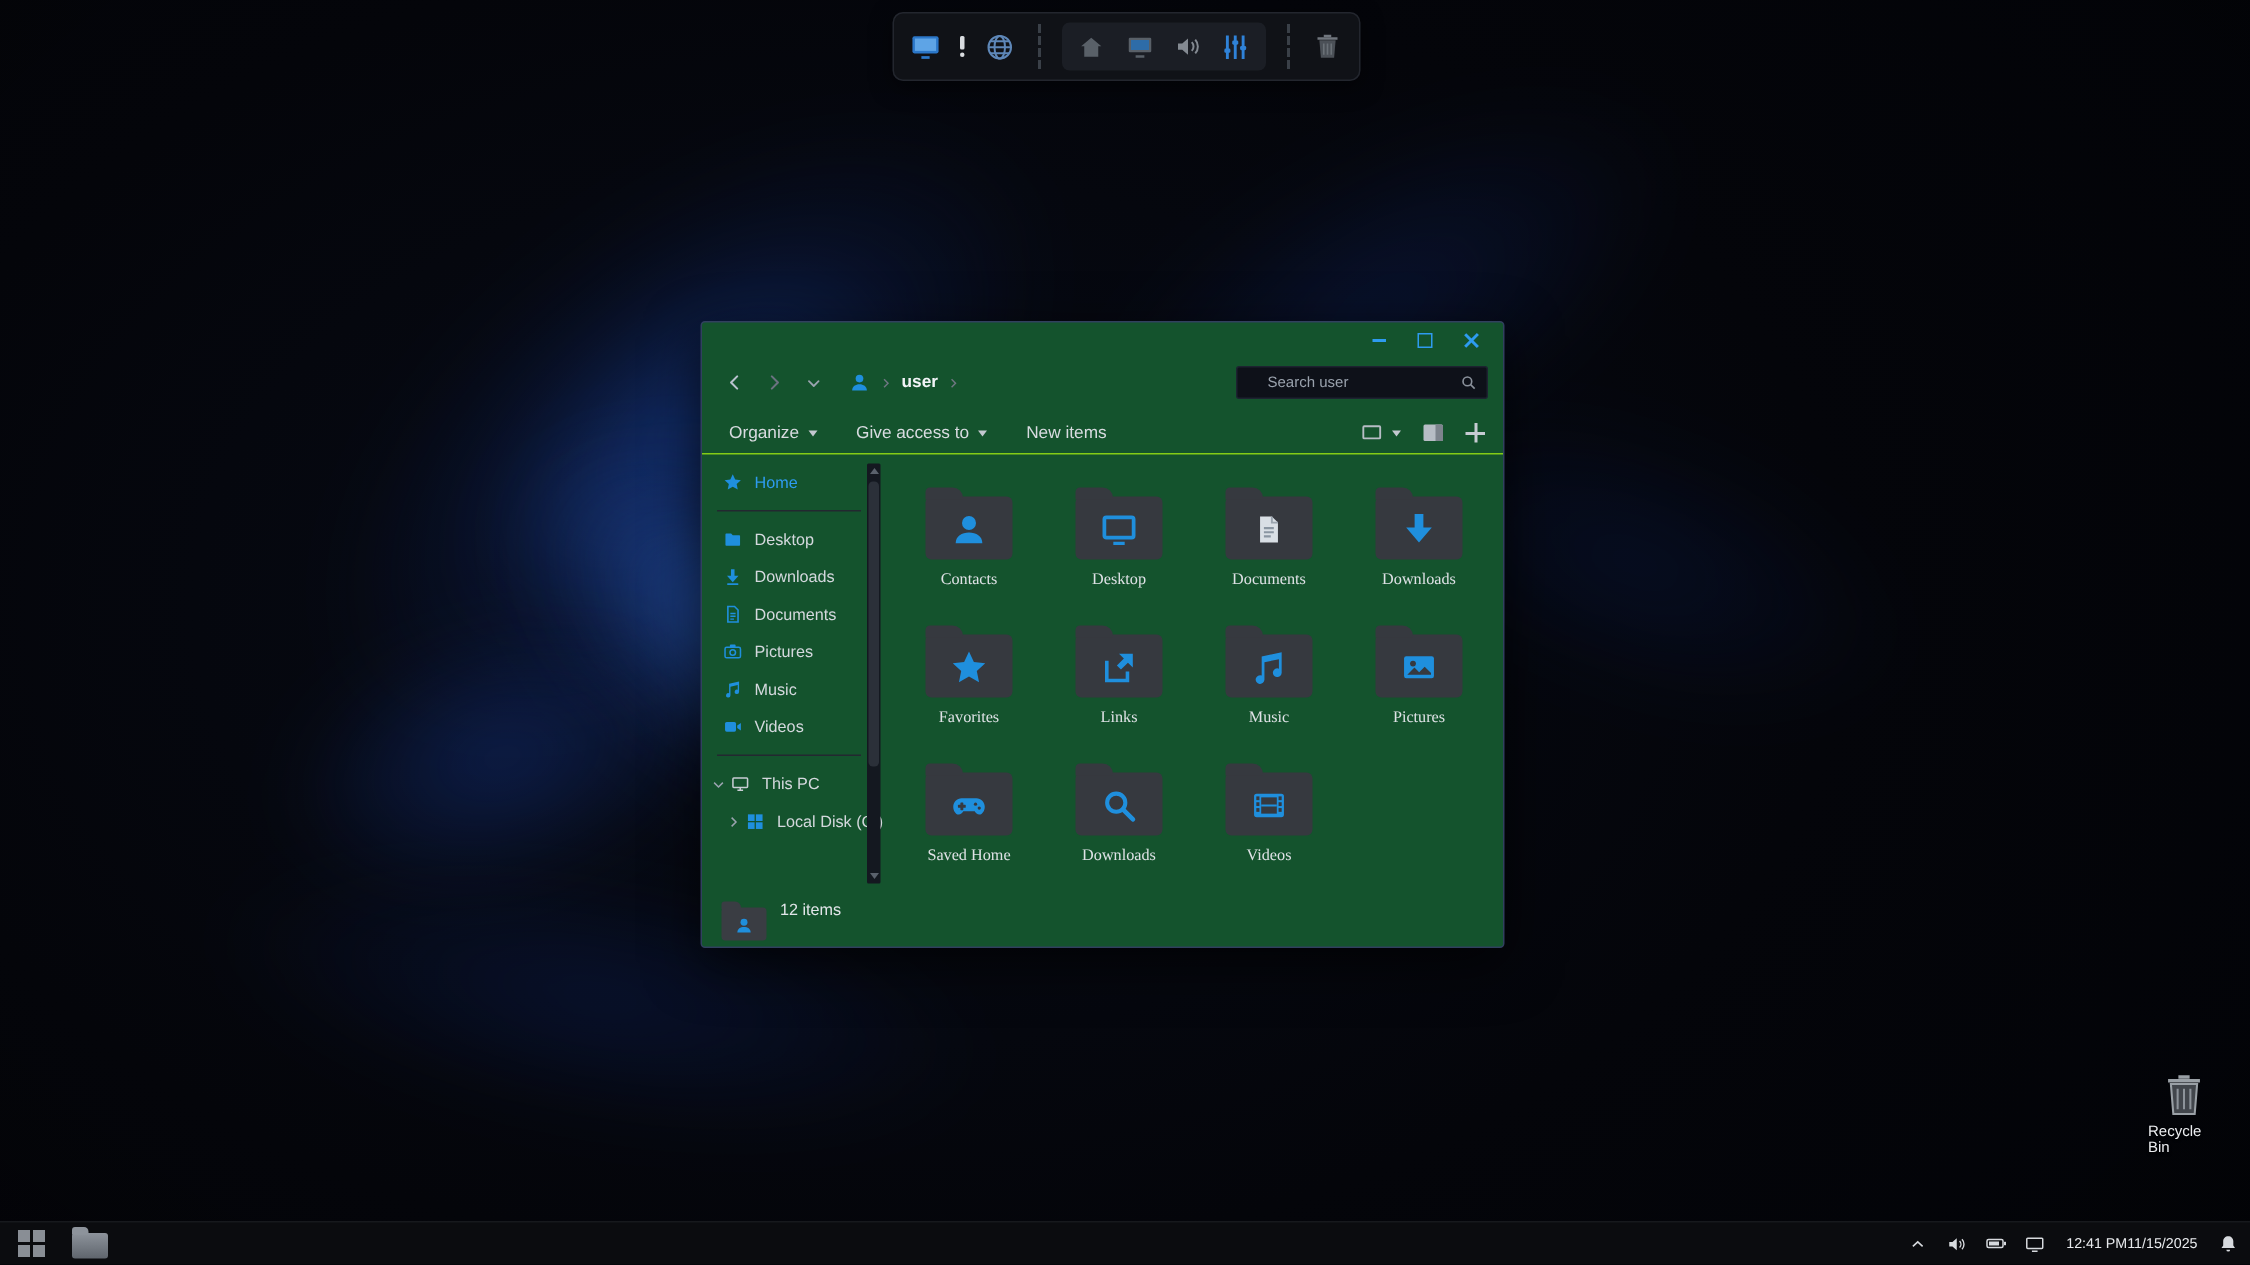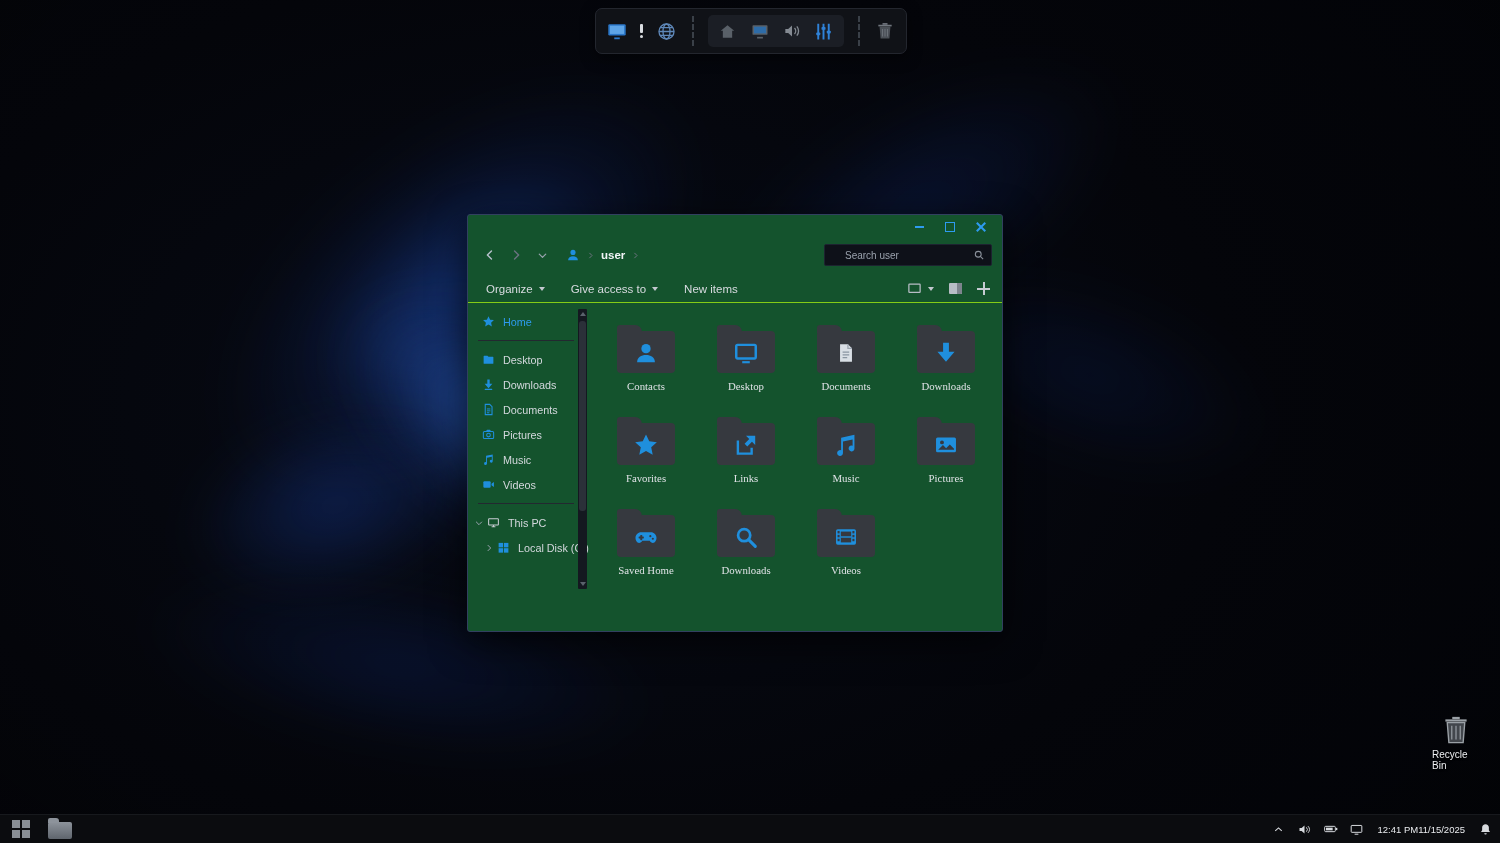--- a/index.html
+++ b/index.html
@@ -466,20 +466,29 @@
               <rect x="17.9" y="13.6" width="1.9" height="2.3"></rect>
             </g>
             <path d="M7.2 12h9.6" stroke="#1F8FDD" stroke-width="1.3"></path>
           </svg>
       </div>
       <div class="tlabel">Videos</div>
     </div>
 
   </div>
 
+  <div class="statusbar">
+    <div class="status-folder">
+      <svg viewBox="0 0 24 24">
+          <circle cx="12" cy="8" r="4.3" fill="#1F8FDD"></circle>
+          <path d="M3.8 20.5c0-4.3 3.8-6.6 8.2-6.6s8.2 2.3 8.2 6.6z" fill="#1F8FDD"></path>
+        </svg>
+    </div>
+    <div class="status-text">12 items</div>
+  </div>
 
 </div>
 
 <div class="abs recycle">
   <svg viewBox="0 0 24 26" width="30" height="33">
     <path d="M5 7.5h14l-1.3 16h-11.4z" fill="#42464c" stroke="#9aa0a6" stroke-width="1.1"></path>
     <path d="M3.5 5.8h17" stroke="#9aa0a6" stroke-width="1.8"></path>
     <path d="M9 3.8h6" stroke="#9aa0a6" stroke-width="1.8"></path>
     <path d="M8.6 10v11M12 10v11M15.4 10v11" stroke="#8d939a" stroke-width="1.1"></path>
   </svg>

